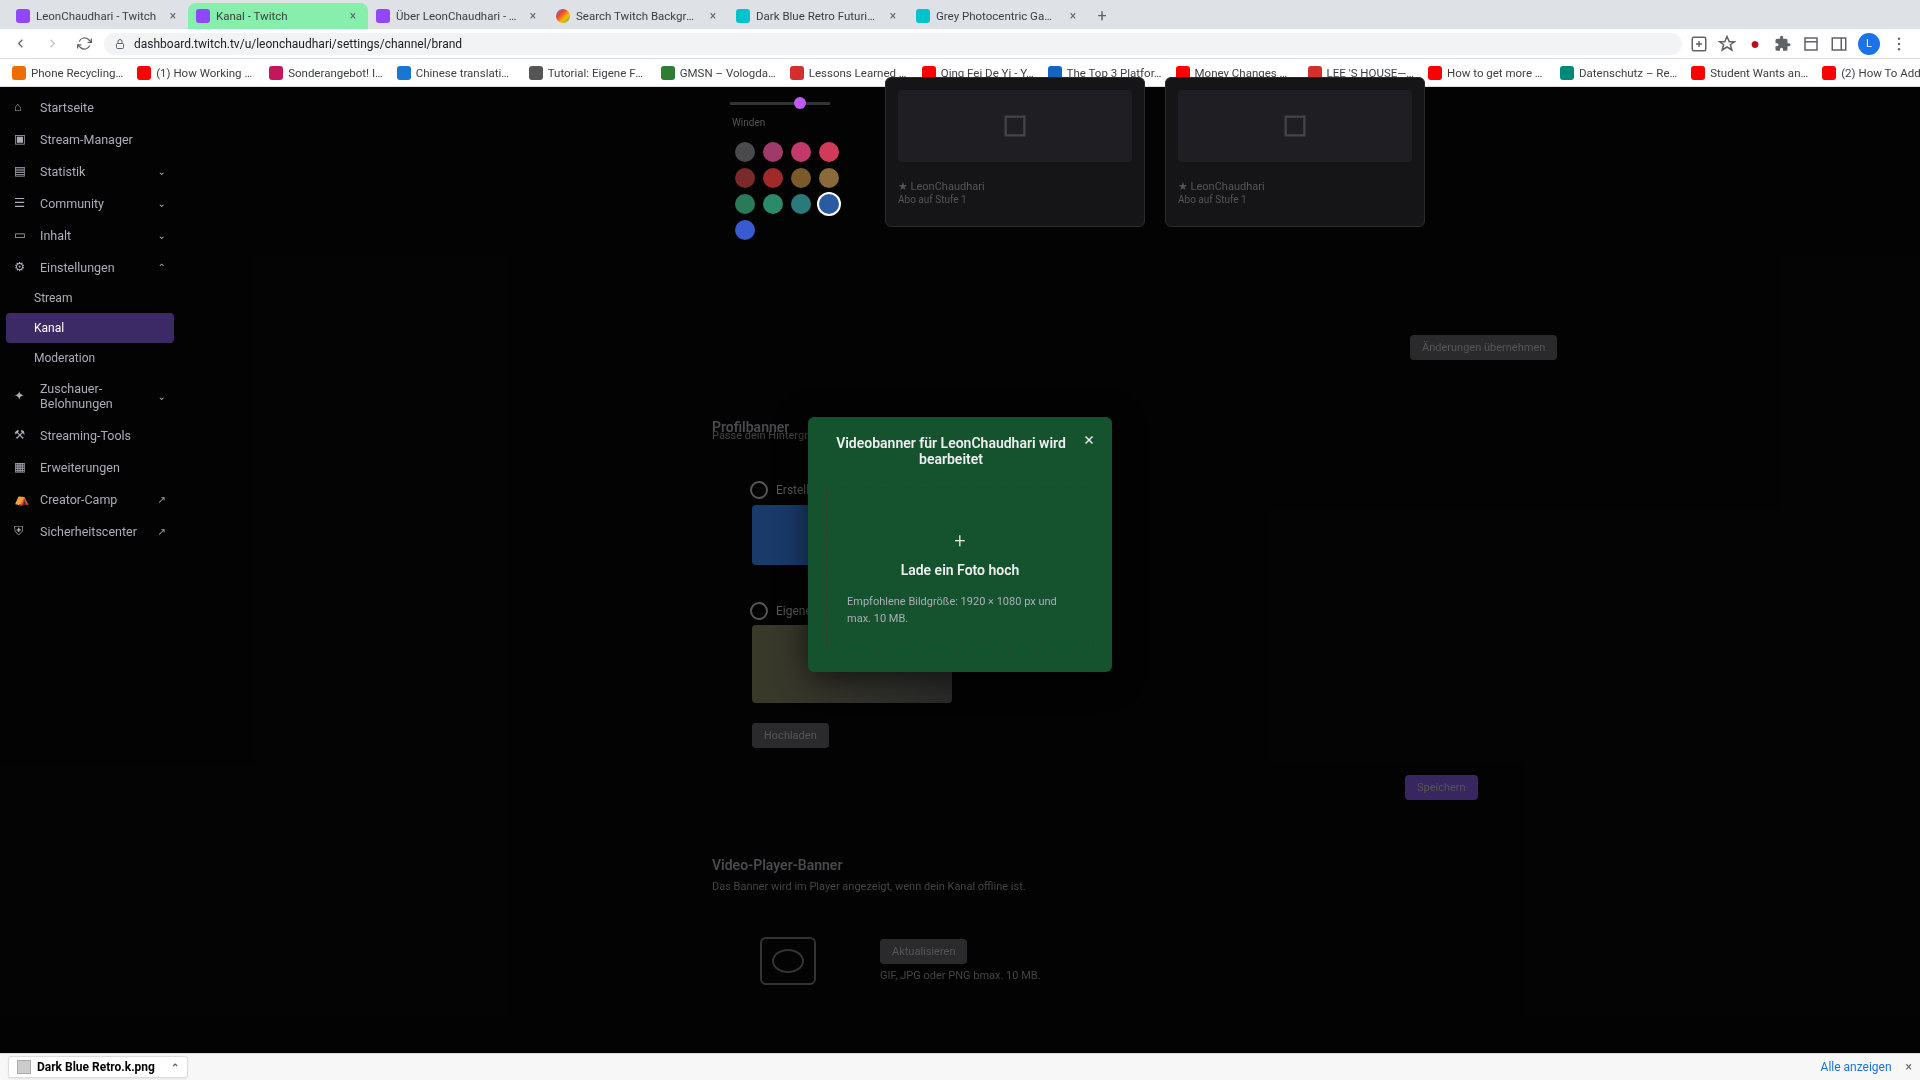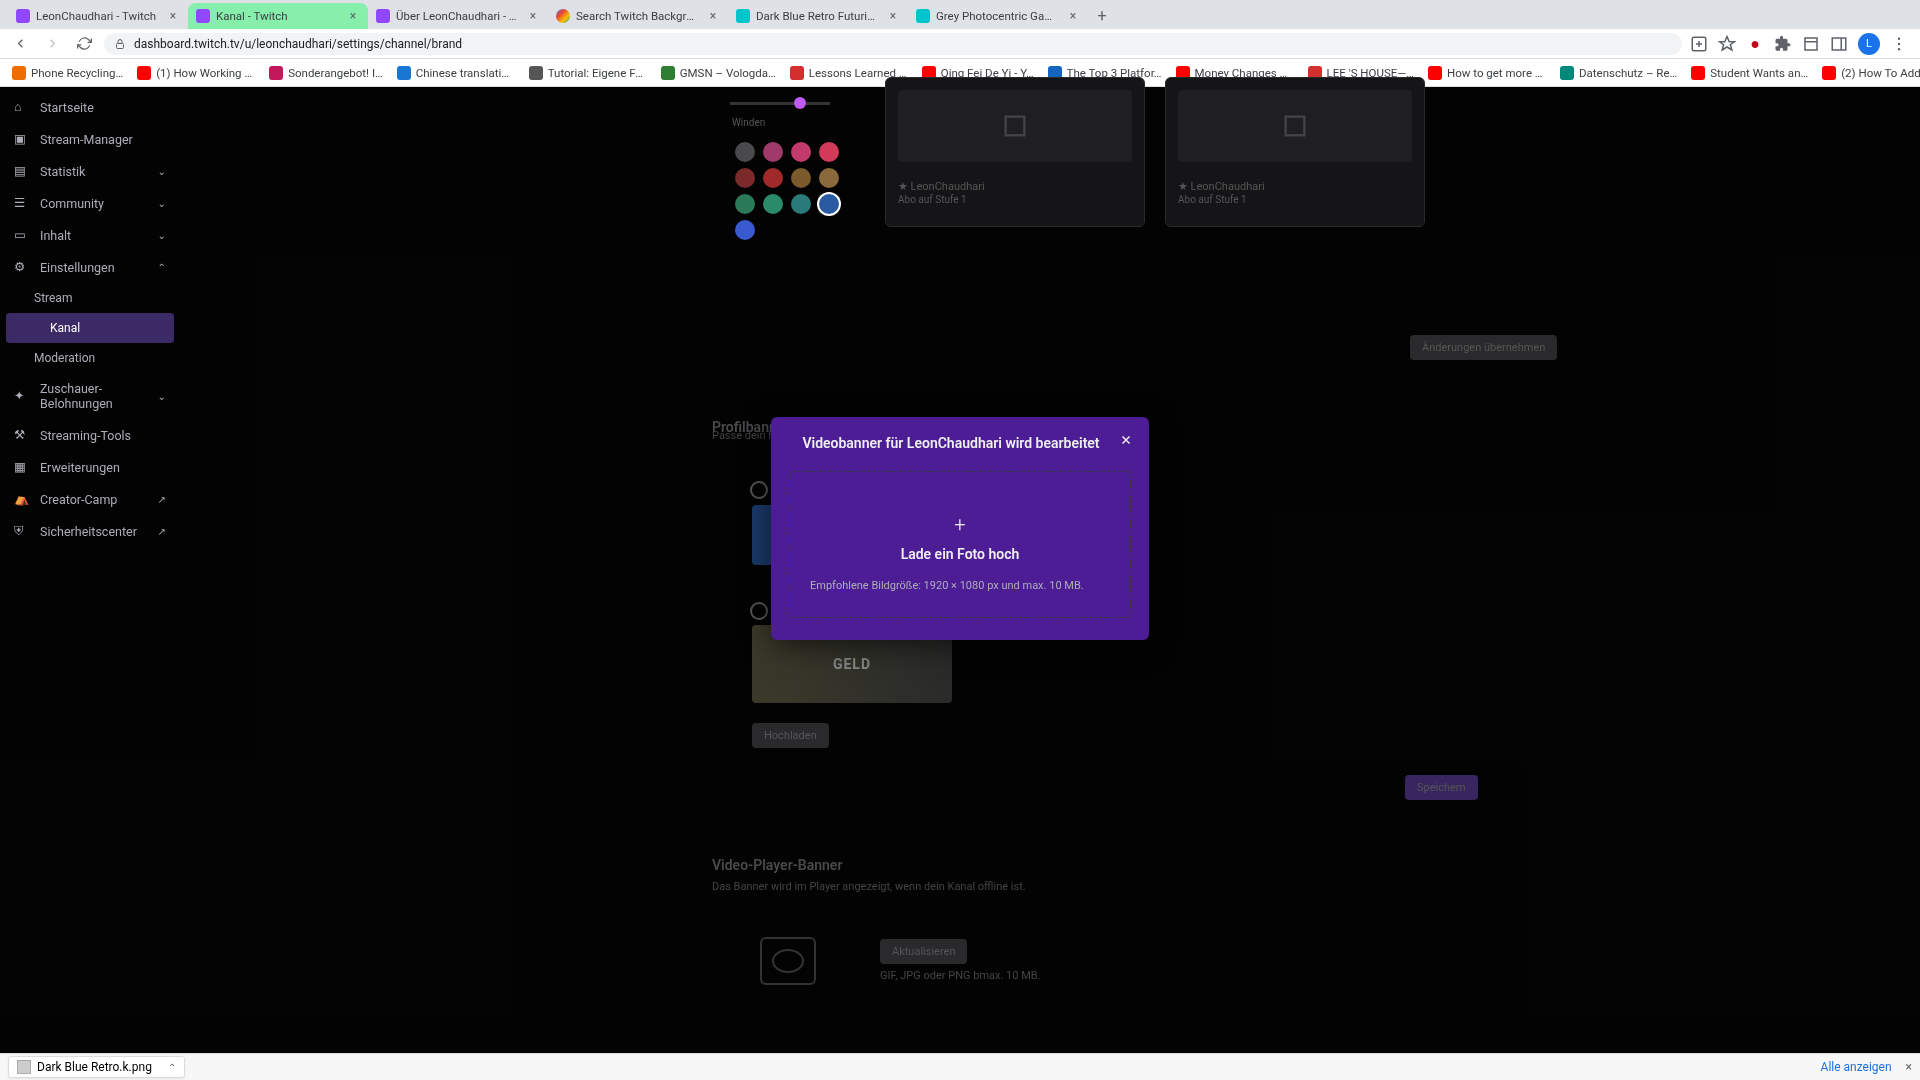--- a/index.html
+++ b/index.html
@@ -33,21 +33,21 @@
 
 .page { position: absolute; top: 87px; left: 0; right: 0; bottom: 27px; background: #0e0e10; }
 
 
 .dim { position: absolute; inset: 0; background: rgba(0,0,0,0.75); }
 
 
 .sidebar { position: absolute; left: 0; top: 0; width: 180px; height: 100%; padding-top: 4px; }
 .sb-item { display: flex; align-items: center; gap: 10px; padding: 8px 14px; font-size: 12.5px; color: #adadb8; }
 .sb-item.sub { padding-left: 34px; font-size: 12px; }
-.sb-item.active { background: #3b2a66; color: #fff; border-radius: 4px; margin: 0 6px; padding-left: 44px; }
+.sb-item.active { background: #3b2a66; color: #fff; border-radius: 4px; margin: 0 6px; padding-left: 28px; }
 .sb-chev { margin-left: auto; font-size: 10px; }
 .sb-ico { width: 16px; height: 16px; flex:none; }
 
 
 .content-ghost { position: absolute; left: 715px; top: 0; right: 0; color: #3a3a3d; }
 .ghost-card { width: 260px; height: 150px; border: 1px solid #2a2a2d; border-radius: 6px; position: absolute; background: #151518; }
 .ghost-card .inner { margin: 12px; height: 72px; background: #1f1f23; border-radius: 4px; display:flex; align-items:center; justify-content:center;}
 .ghost-card .name { padding: 6px 12px; font-size: 11px; color: #555; }
 .swatches { position: absolute; left: 735px; top: 55px; display: grid; grid-template-columns: repeat(4, 22px); gap: 6px; }
 .sw { width: 20px; height: 20px; border-radius: 50%; }
@@ -56,31 +56,31 @@
 .ghost-btn.primary { background: #37265f; }
 .ghost-radio { position:absolute; font-size:12px; color:#555; display:flex; gap:8px; align-items:center;}
 .ghost-radio::before { content:""; width:14px; height:14px; border:2px solid #555; border-radius:50%; }
 .thumb-img { position:absolute; width:200px; height:78px; background:linear-gradient(90deg,#3a3a2a,#2a2a2a); border-radius:4px; display:flex; align-items:center; justify-content:center; color:#888; font-weight:700; font-size:14px; letter-spacing:1px;}
 .cam-placeholder { position:absolute; width:56px; height:48px; border:2px solid #333; border-radius:6px; }
 .cam-placeholder::after{ content:""; position:absolute; inset:10px; border:2px solid #333; border-radius:50%;}
 .sub-desc { position:absolute; font-size:11px; color:#444; }
 
 
 .overlay { position: absolute; inset: 0; display: flex; align-items: flex-start; justify-content: center; padding-top: 330px; }
-.modal { width: 378px; background: #4c1d95; border-radius: 6px; padding: 18px 18px 22px 18px; position: relative; box-shadow: 0 6px 30px rgba(0,0,0,0.6); }
+.modal { width: 304px; background: #14532d; border-radius: 6px; padding: 18px 18px 22px 18px; position: relative; box-shadow: 0 6px 30px rgba(0,0,0,0.6); }
 .modal-title { font-size: 14px; font-weight: 600; color: #efeff1; text-align: center; padding-right: 18px; }
 .modal-close { position: absolute; top: 12px; right: 12px; width: 22px; height: 22px; display: flex; align-items: center; justify-content: center; color: #efeff1; border-radius: 4px; }
 .upload-zone { margin-top: 20px; border: 1px dashed #3a3a3d; border-radius: 4px; padding: 40px 20px 22px 20px; text-align: left; }
 .plus { text-align: center; font-size: 20px; color: #efeff1; font-weight: 300; }
 .upload-title { text-align: center; font-size: 14px; font-weight: 600; color: #efeff1; margin-top: 10px; }
 .upload-hint { font-size: 11px; color: #adadb8; margin-top: 16px; line-height: 1.5; }
 
 
 .shelf { position: absolute; left: 0; right: 0; bottom: 0; height: 27px; background: #f7f7f7; border-top: 1px solid #dcdcdc; display: flex; align-items: center; padding: 0 8px; font-size: 12px; }
-.dl-chip { height: 22px; background: #fff; border: 1px solid #dcdcdc; border-radius: 3px; display: flex; align-items: center; padding: 0 8px; gap: 6px; box-shadow: 0 1px 2px rgba(0,0,0,0.08);}
+.dl-chip { height: 22px; background: #fff; border: 1px solid #dcdcdc; border-radius: 3px; display: flex; align-items: center; padding: 0 8px; gap: 6px; box-shadow: 0 1px 2px rgba(0,0,0,0.08); font-weight: bold;}
 .dl-chip .file-ico { width: 14px; height: 14px; background: #ccc; border: 1px solid #aaa; }
 .dl-chev { margin-left: 10px; color: #5f6368; font-size: 10px; }
 .shelf-right { margin-left: auto; display: flex; align-items: center; gap: 14px; color: #1a73e8; }
 .shelf-close { color: #5f6368; }
 </style>
 </head>
 <body>
 
 <div class="tab-strip">
   <div class="browser-tab">

